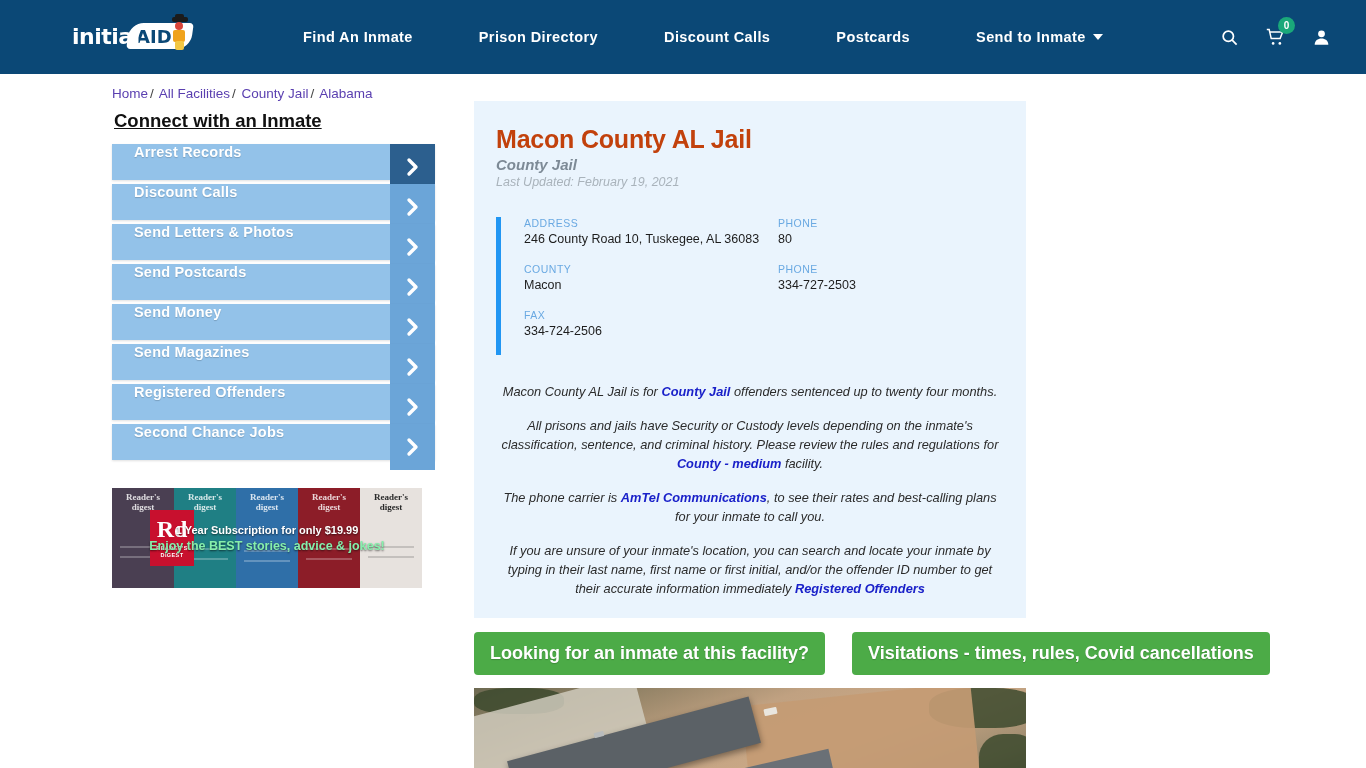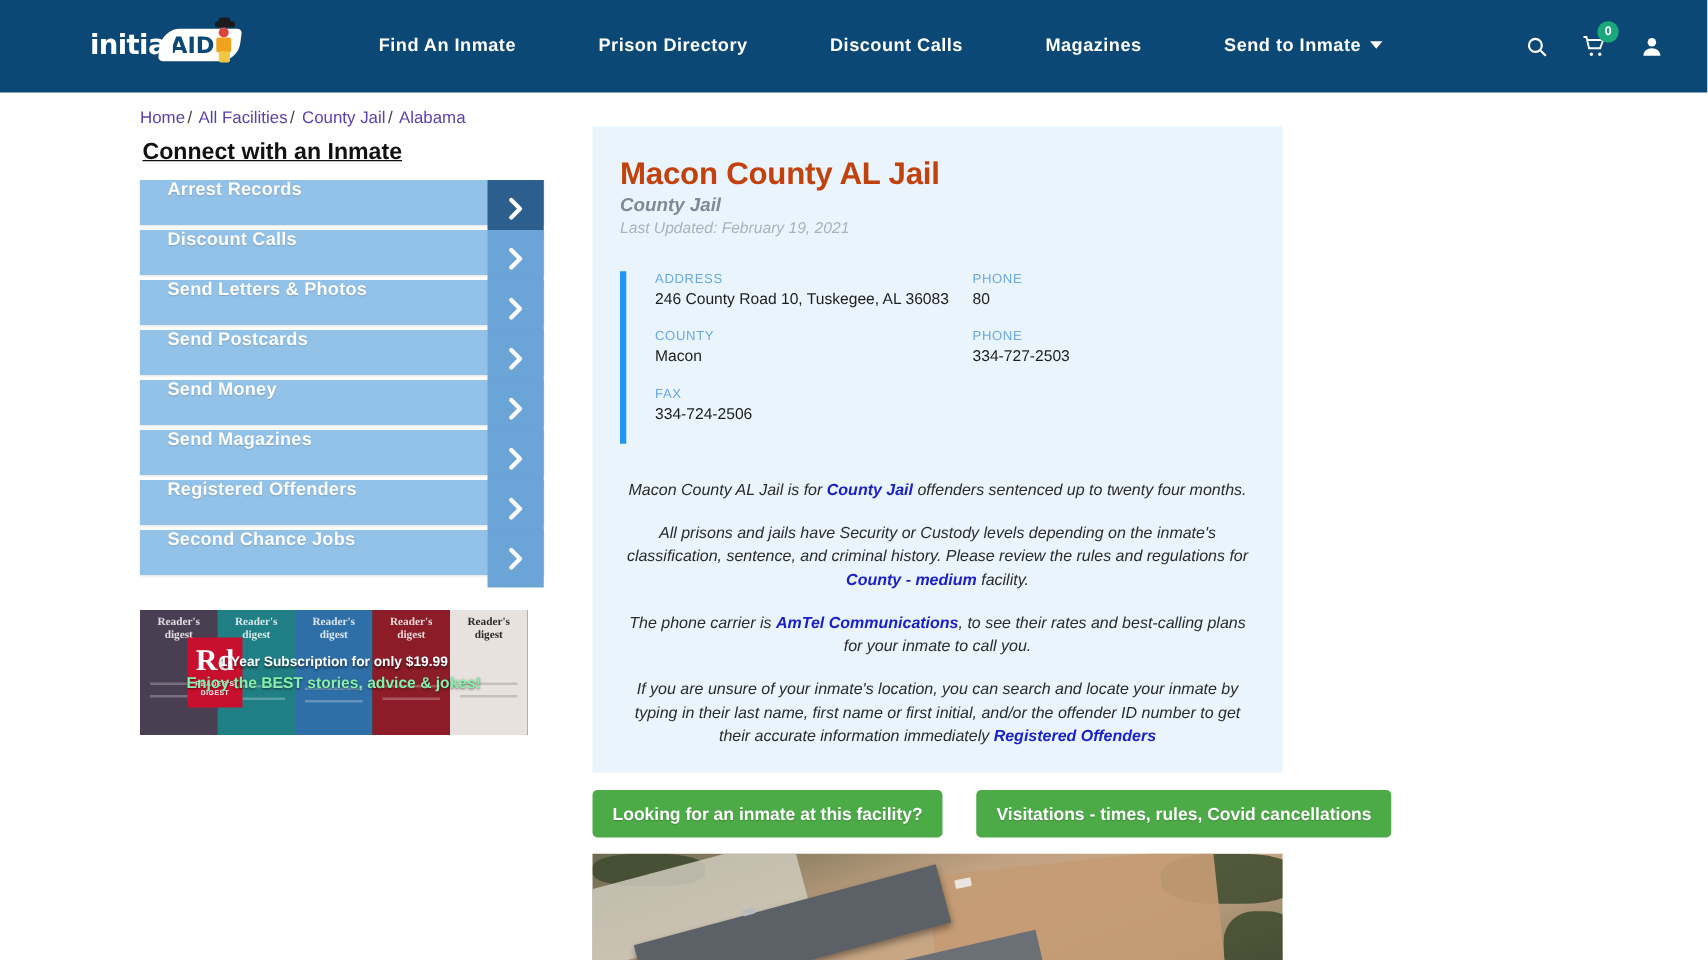--- a/index.html
+++ b/index.html
@@ -128,21 +128,21 @@
   .desc{ margin-top:28px;text-align:center; }
   .desc p{
     font-size:12.8px; font-style:italic; color:#2b2b2b;
     line-height:1.48; margin:0 0 15px 0;
   }
   .desc p:last-child{ margin-bottom:4px; }
   .desc a{ color:#1a21c9; font-weight:bold; font-style:italic; text-decoration:none;}
 
   .cta-row{ display:flex; gap:27px; margin-top:14px; }
   .cta{
-    background:#4cab47; color:#ffffff; font-size:14px; font-weight:bold;
+    background:#4cab47; color:#ffffff; font-size:18px; font-weight:bold;
     padding:11px 16px; border-radius:4px; border:none; cursor:pointer;
     font-family:"Liberation Sans", sans-serif; white-space:nowrap;
     text-shadow:0 1px 1px rgba(0,0,0,.2);
   }
 
   .aerial{
     margin-top:13px; width:552px; height:103px; overflow:hidden; position:relative;
     background:linear-gradient(160deg,#6d6a52 0%,#8d7f63 18%,#c0a181 40%,#caa886 62%,#9b8a6e 85%,#5e5a44 100%);
   }
   .aerial .bldg{ position:absolute; background:#5b6166; }
@@ -171,21 +171,21 @@
         <div class="head"></div>
         <div class="body"></div>
         <div class="leg"></div>
     </div>
   </div>
 
   <div class="mainnav">
     <div class="navitem"><span>Find An Inmate</span></div>
     <div class="navitem"><span>Prison Directory</span></div>
     <div class="navitem"><span>Discount Calls</span></div>
-    <div class="navitem"><span>Magazines</span></div>
+    <div class="navitem"><span>Postcards</span></div>
     <div class="navitem"><span>Send to Inmate</span><span class="caret"></span></div>
   </div>
 
   <div class="nav-right">
     <div class="icon-btn">
       <svg width="19" height="19" viewBox="0 0 24 24" fill="none" stroke="#ffffff" stroke-width="2.2">
         <circle cx="10.5" cy="10.5" r="6.5"></circle>
           <line x1="15.4" y1="15.4" x2="21" y2="21"></line>
       </svg>
     </div>

